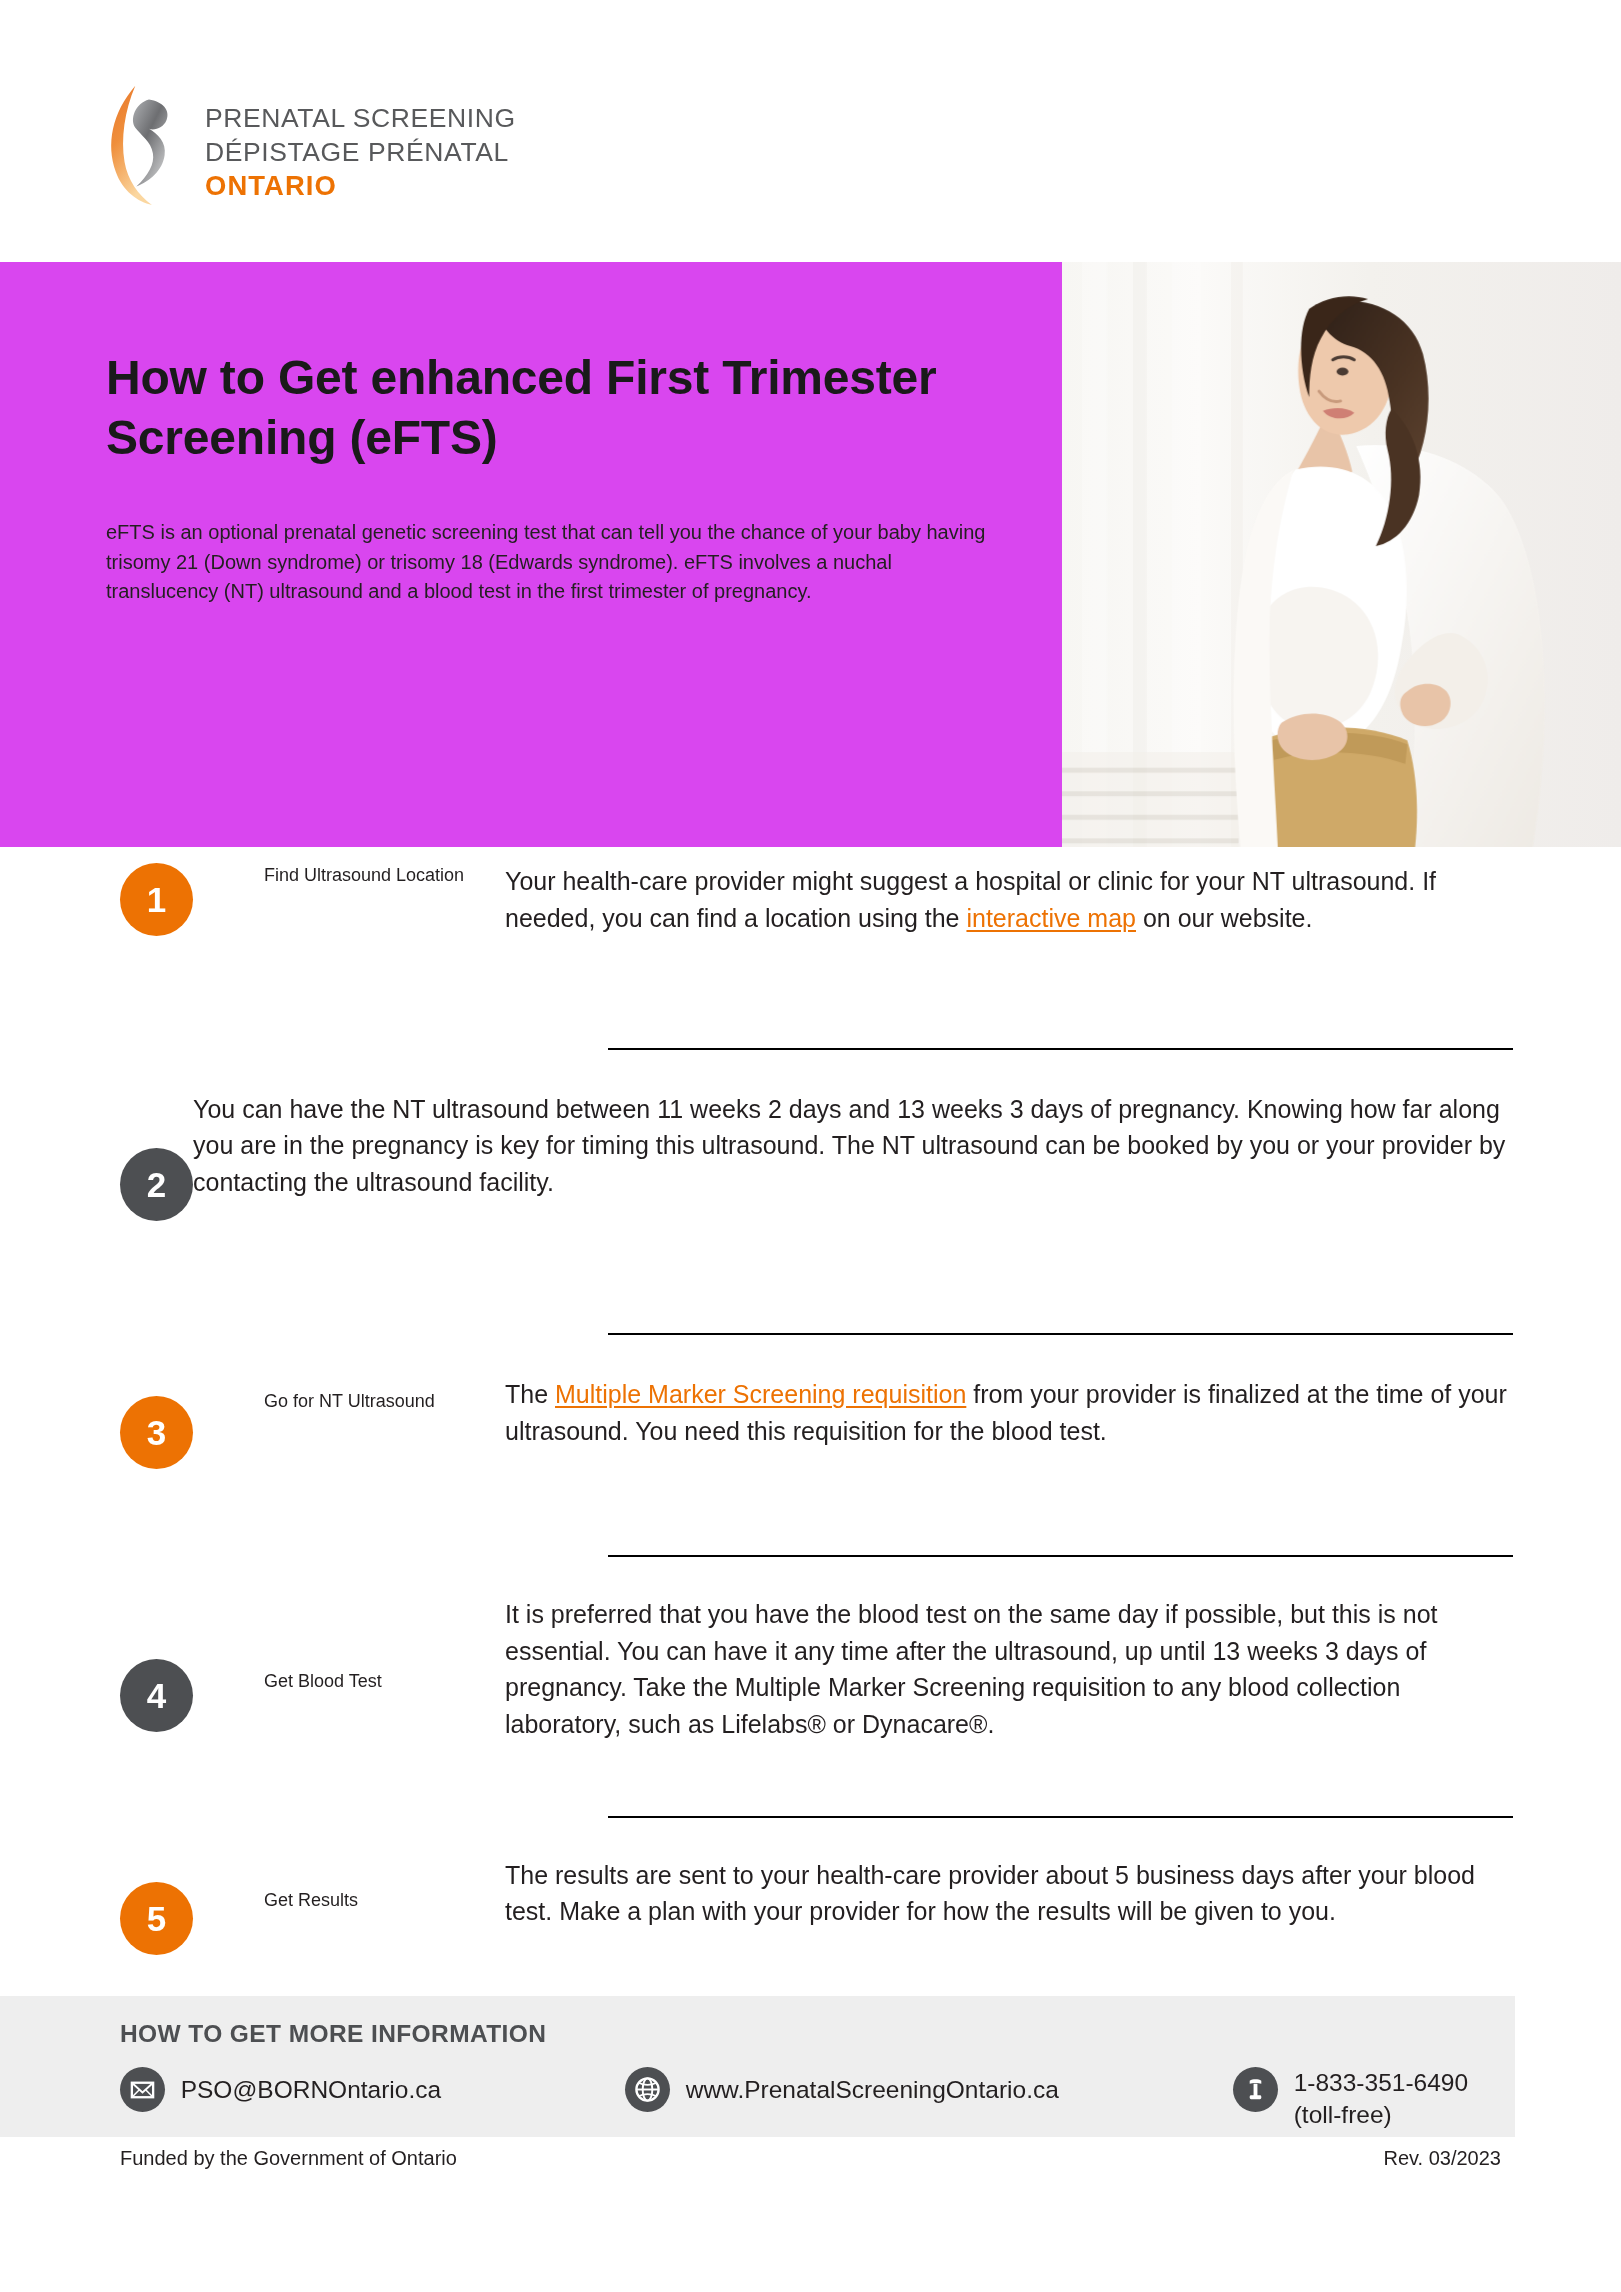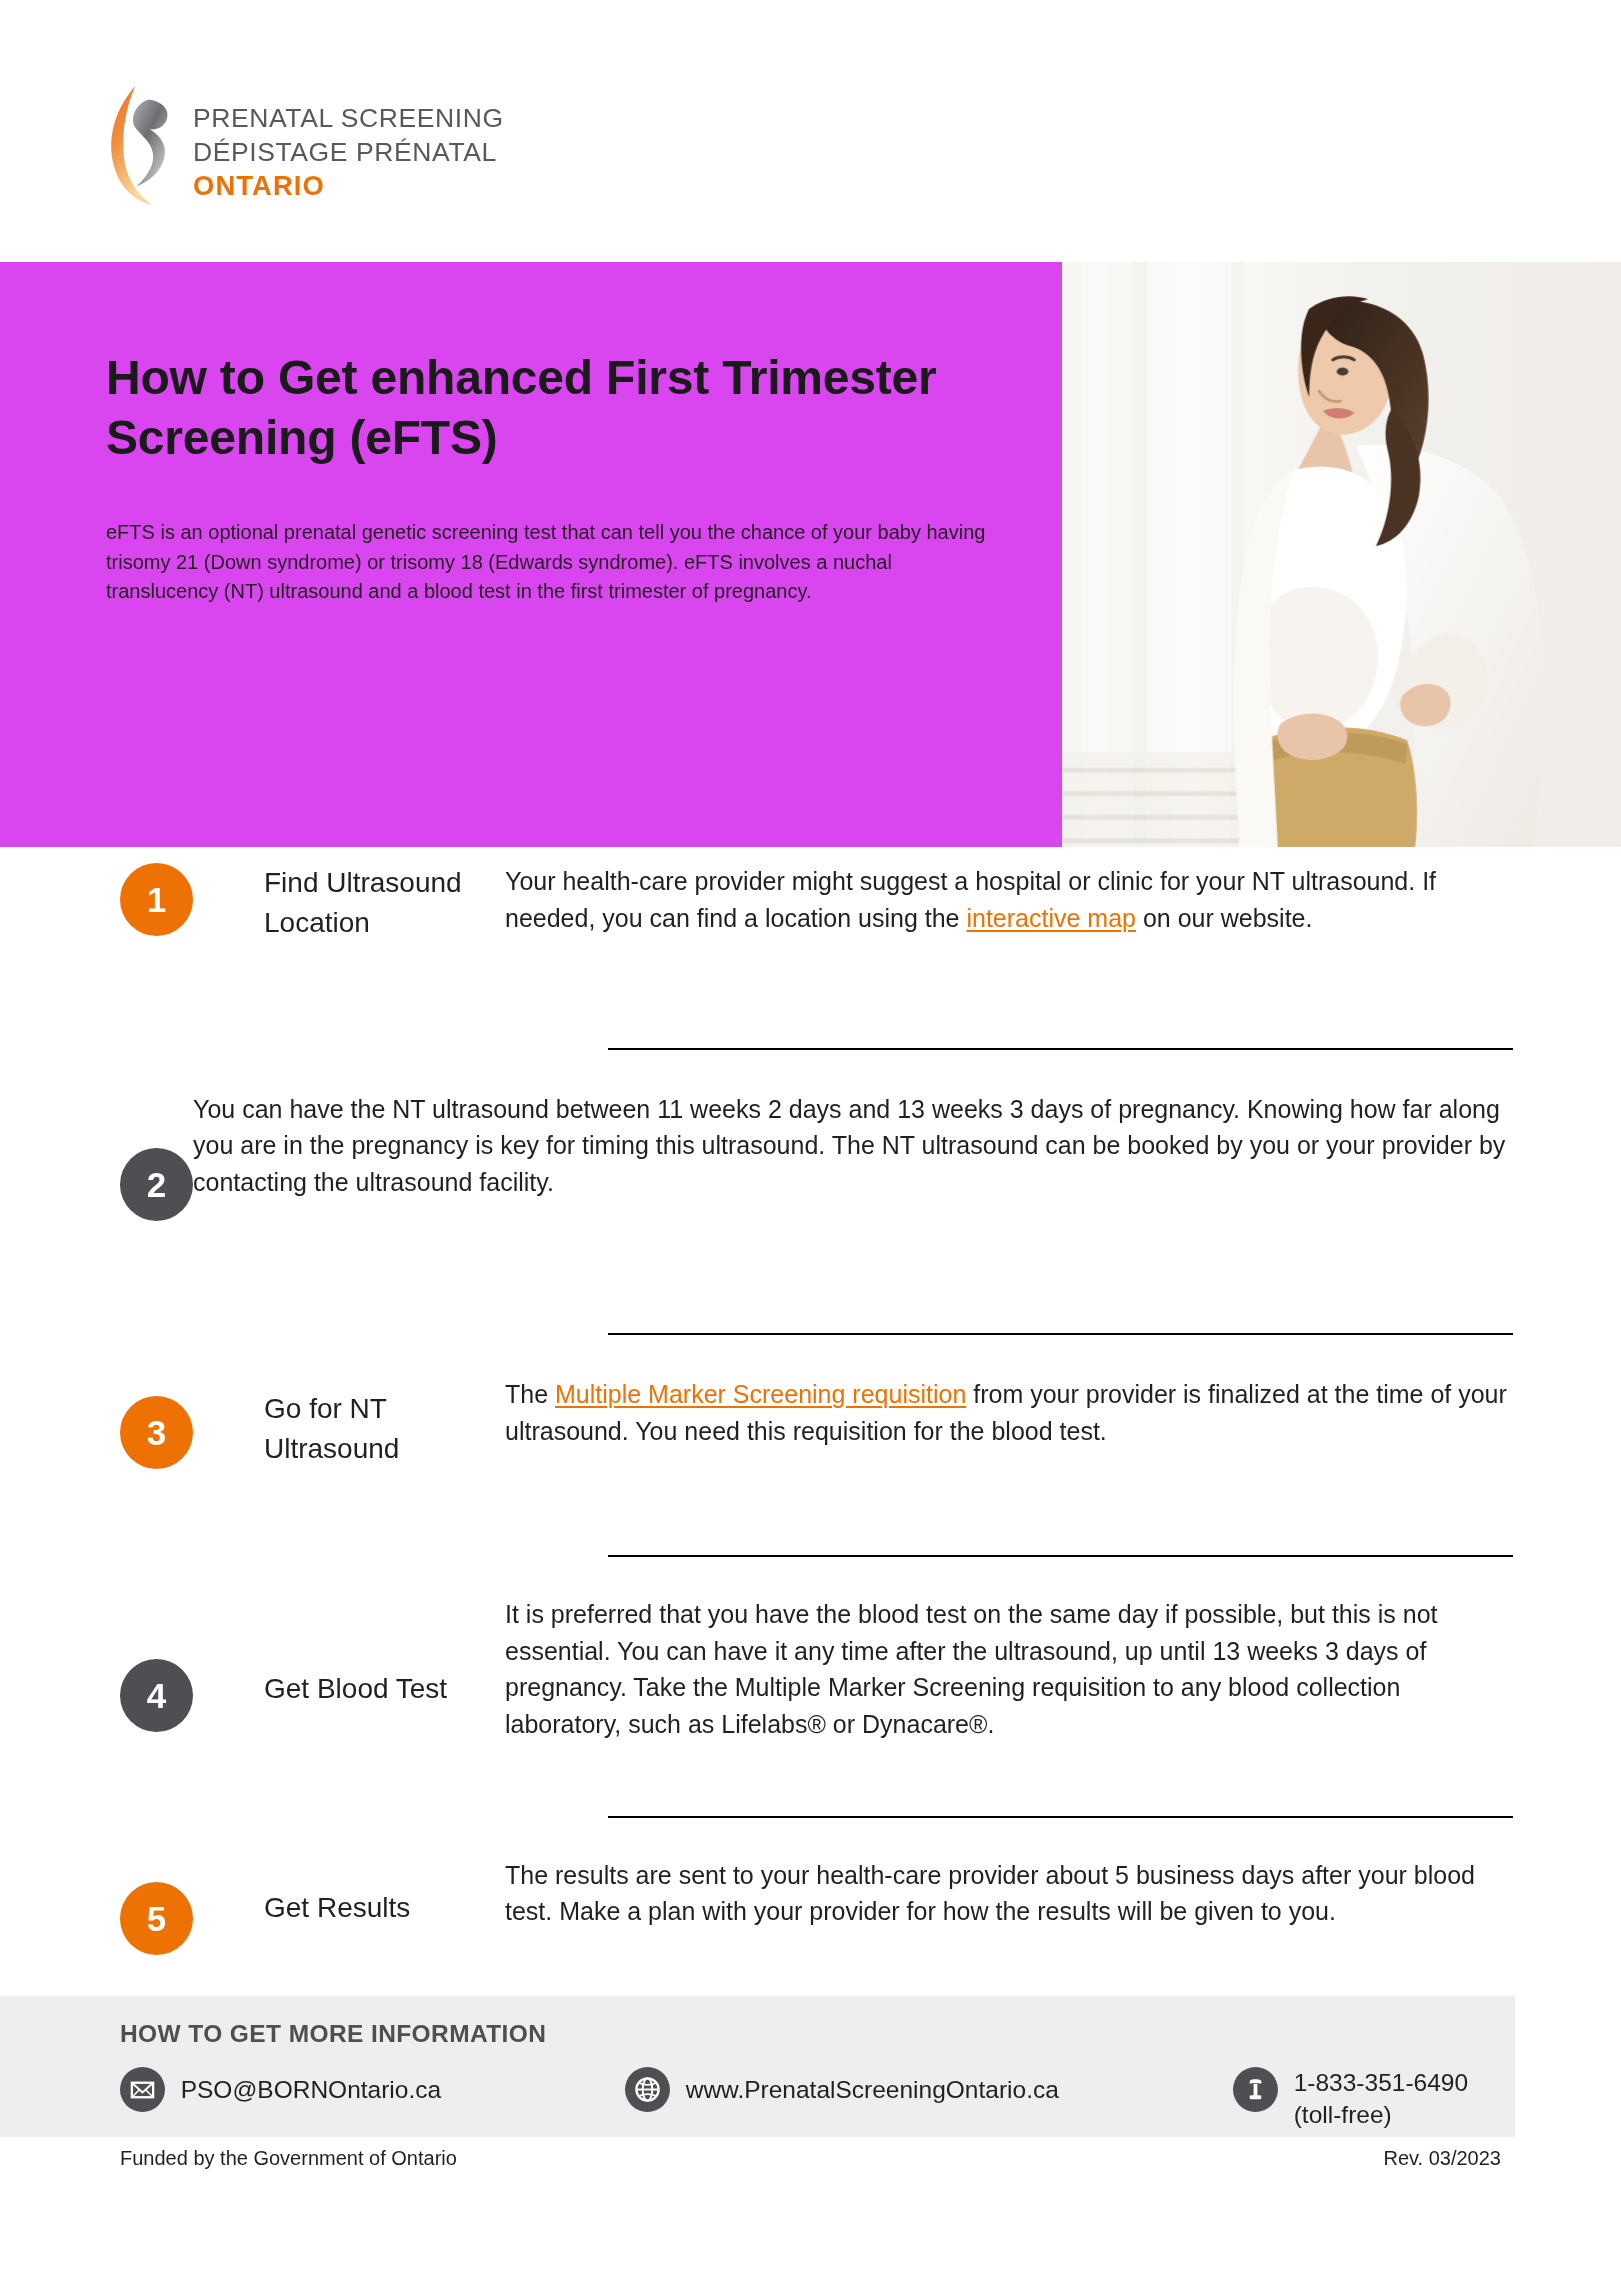--- a/index.html
+++ b/index.html
@@ -20,21 +20,21 @@
     box-sizing: border-box;
   }
 
   
   .logo-block {
     position: absolute;
     left: 106px;
     top: 80px;
     display: flex;
     align-items: flex-start;
-    gap: 3px;
+    gap: 15px;
   }
   .logo-mark {
     width: 84px;
     height: 127px;
     flex: 0 0 auto;
     display: block;
   }
   .logo-words {
     display: flex;
     flex-direction: column;
@@ -124,21 +124,21 @@
     line-height: 1;
   }
   .step-badge.orange { background: #ED7203; }
   .step-badge.grey   { background: #4D4F52; }
 
   .step-label {
     flex: 0 0 auto;
     width: 312px;
     padding-left: 71px;
     box-sizing: border-box;
-    font-size: 28px;
+    font-size: 18px;
     color: #231f20;
     line-height: 1.42;
   }
   .step-body {
     flex: 1 1 auto;
     font-size: 25px;
     color: #231f20;
     line-height: 1.47;
   }
   .step-rule {

